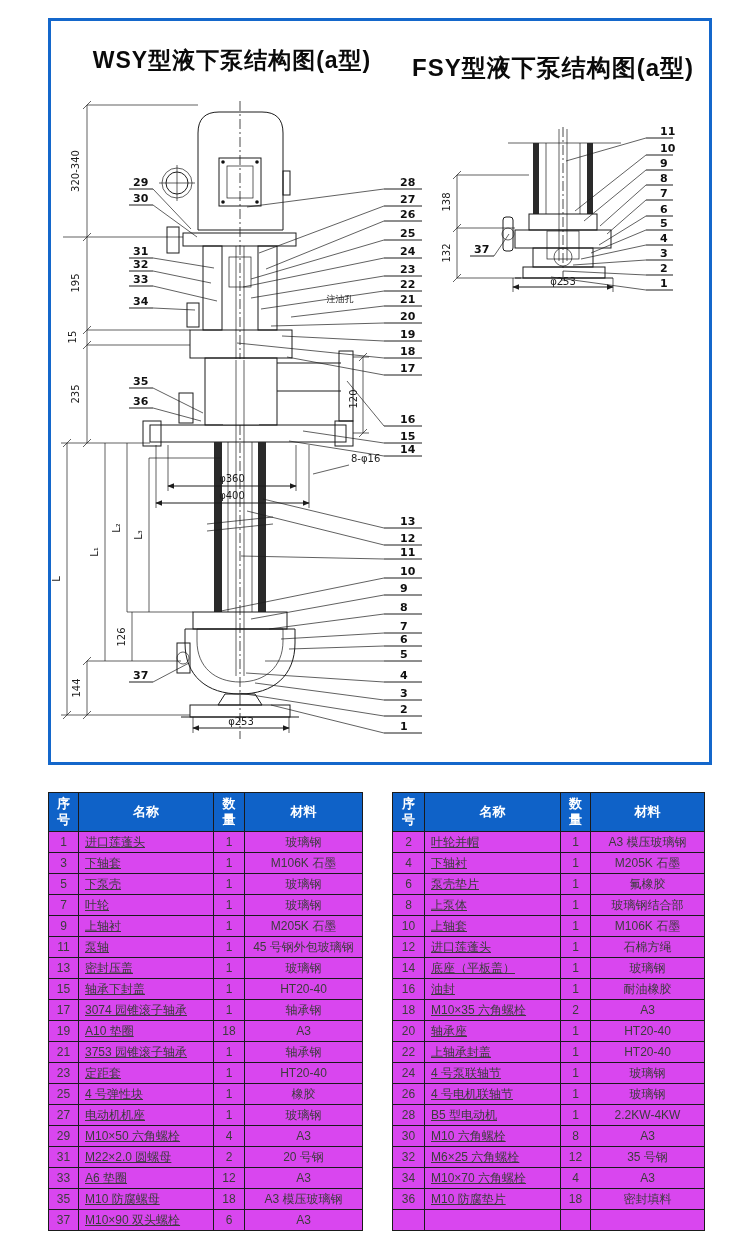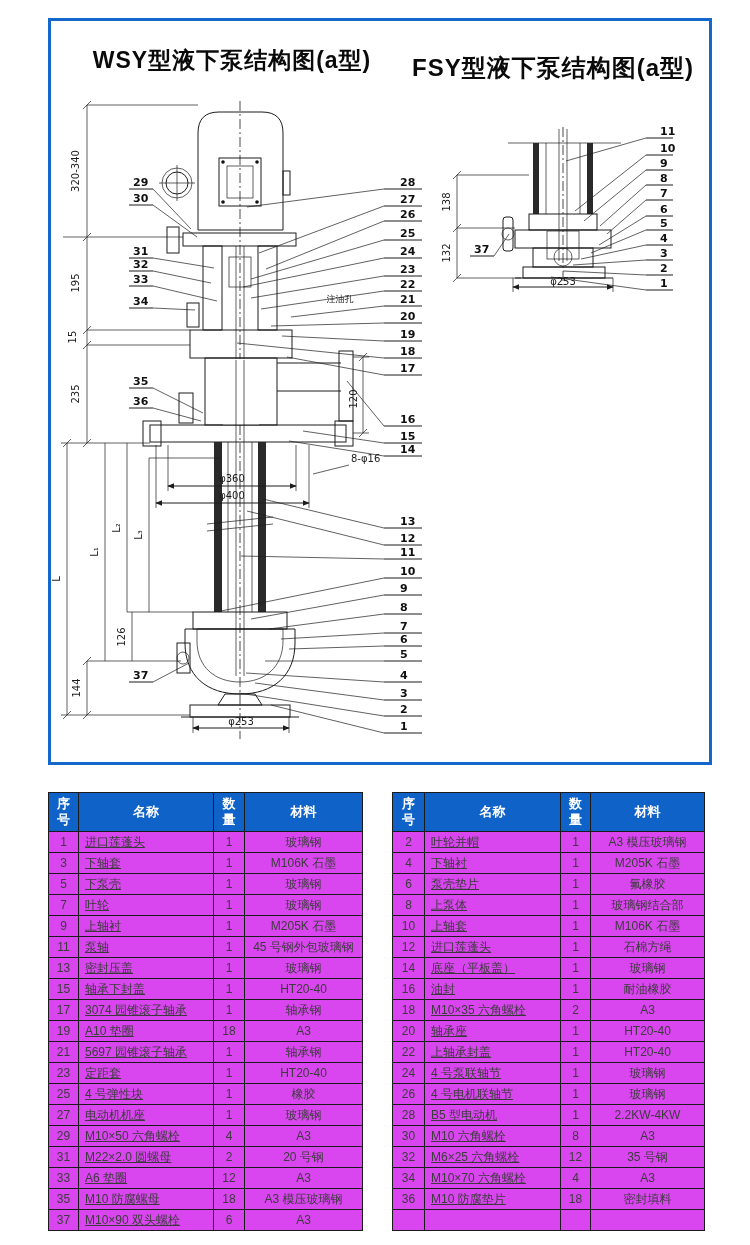--- a/index.html
+++ b/index.html
@@ -452,21 +452,21 @@
           <td class="c3">轴承钢</td>
         </tr>
         <tr>
           <td class="c0">19</td>
           <td class="c1">A10 垫圈</td>
           <td class="c2">18</td>
           <td class="c3">A3</td>
         </tr>
         <tr>
           <td class="c0">21</td>
-          <td class="c1">5697 园锥滚子轴承</td>
+          <td class="c1">3753 园锥滚子轴承</td>
           <td class="c2">1</td>
           <td class="c3">轴承钢</td>
         </tr>
         <tr>
           <td class="c0">23</td>
           <td class="c1">定距套</td>
           <td class="c2">1</td>
           <td class="c3">HT20-40</td>
         </tr>
         <tr>

